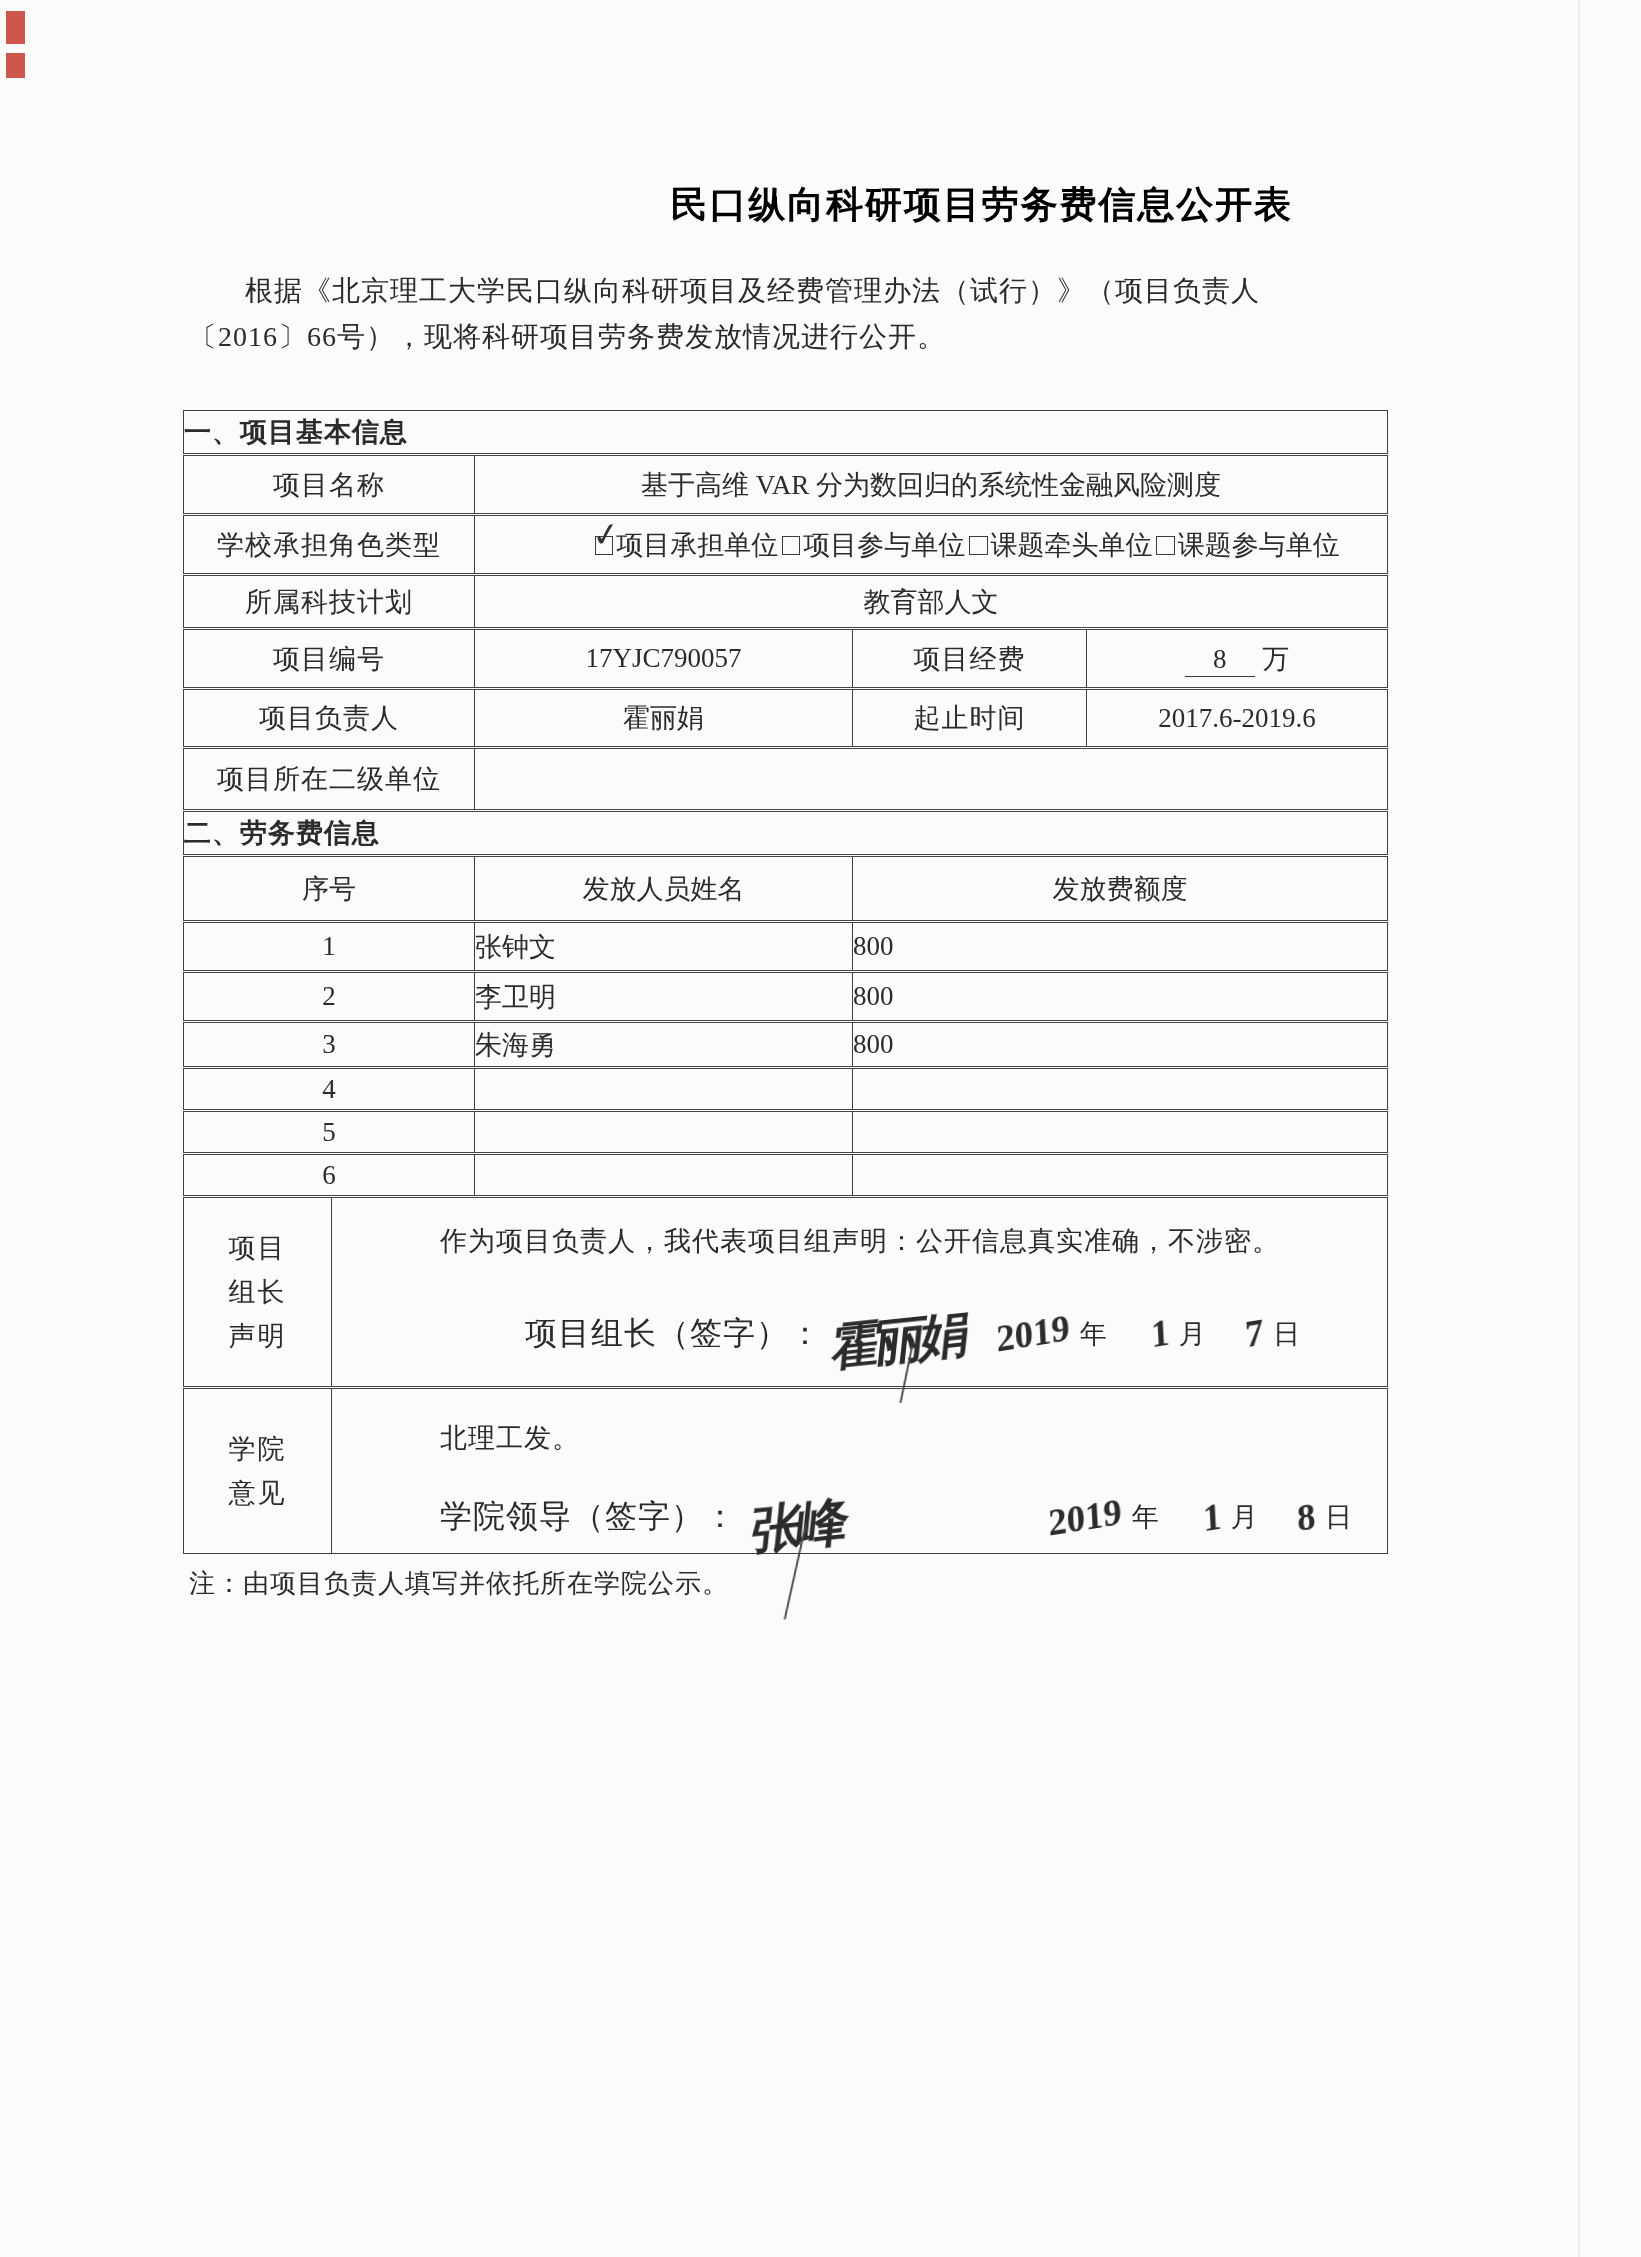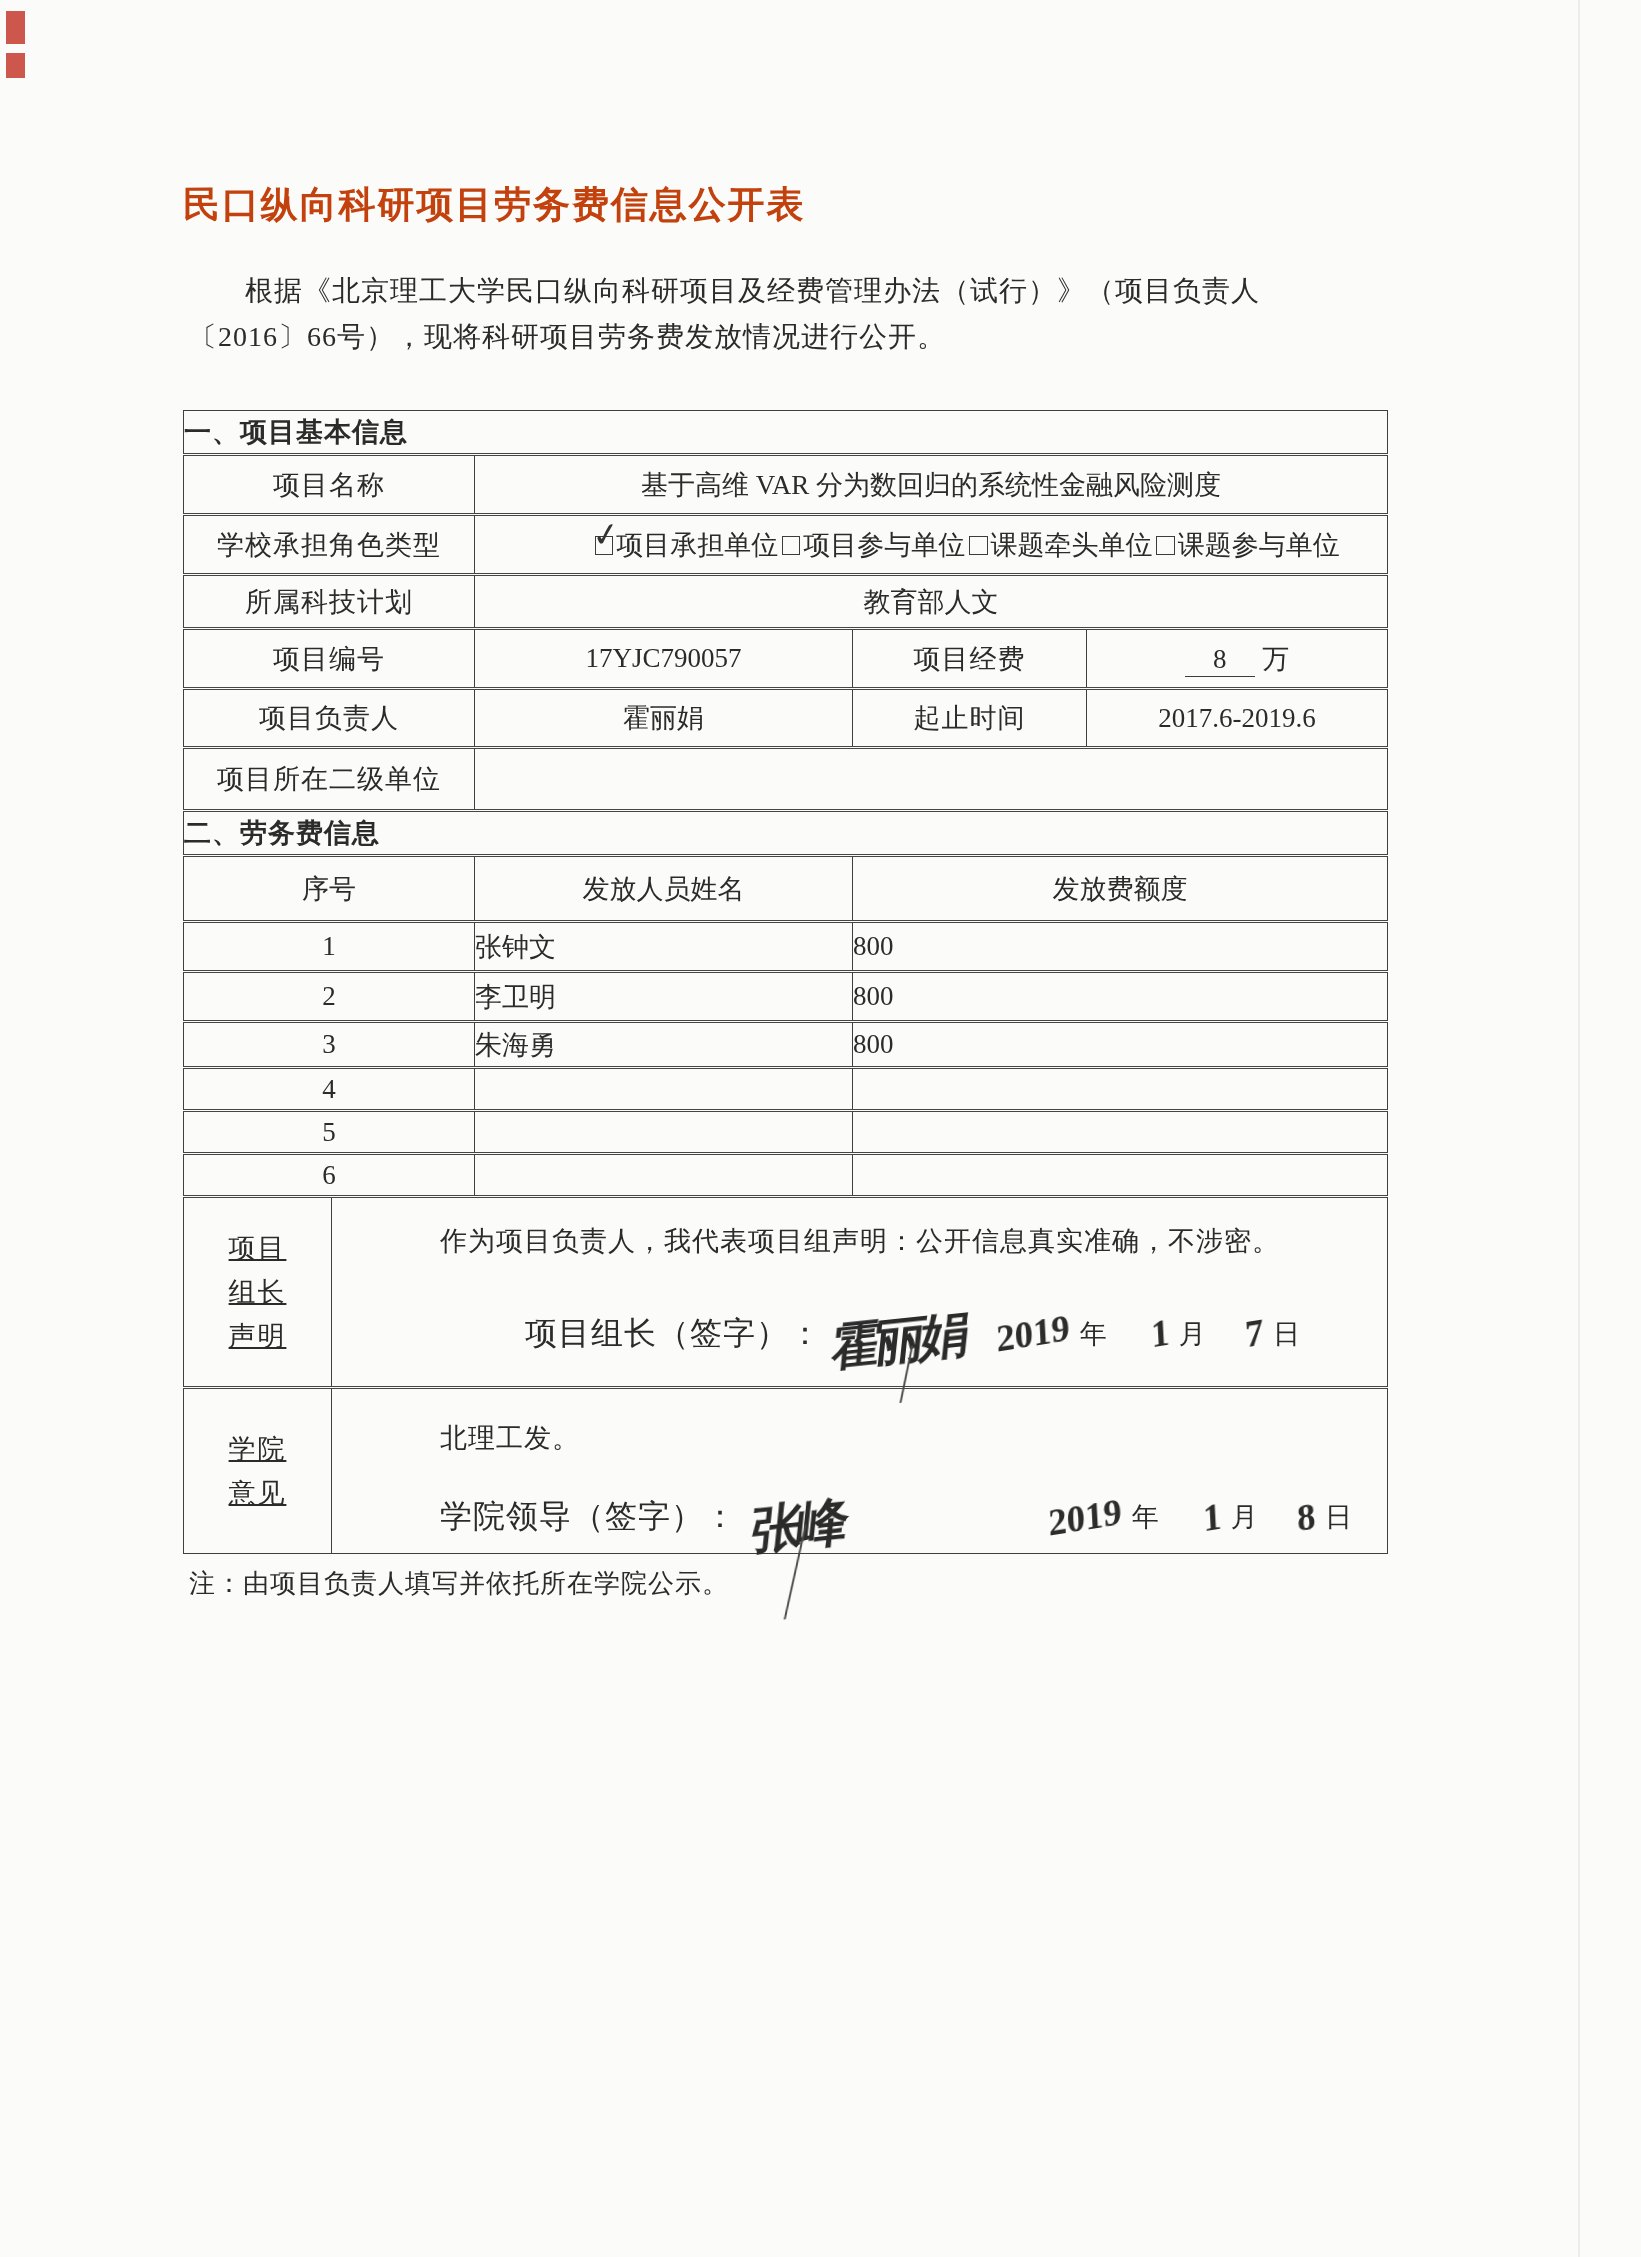--- a/index.html
+++ b/index.html
@@ -12,21 +12,21 @@
     overflow:hidden;
   }
   .page{position:absolute;inset:0;}
   .redmark{position:absolute;background:#c43a2e;opacity:.85;}
   .redmark.m1{left:5.8px;top:10.6px;width:19.3px;height:33px;}
   .redmark.m2{left:5.8px;top:53px;width:19.3px;height:25px;}
   .scan-edge{position:absolute;left:1578px;top:0;width:1.9px;height:100%;background:rgba(110,110,110,.10);}
 
   .title{
     position:absolute;left:183px;top:180px;width:1110px;
-    text-align:left;font-size:37px;font-weight:bold;color:#c2410c;
+    text-align:right;font-size:37px;font-weight:bold;color:#000000;
     letter-spacing:1.9px;
   }
   .intro{
     position:absolute;left:189px;top:268px;width:1120px;
     font-size:28px;line-height:46px;color:#2b2b2b;letter-spacing:1px;
   }
   .intro .l1{text-indent:56px;display:block;}
   .intro .l2{display:block;}
 
   table.form{
@@ -55,21 +55,21 @@
       vertical-align:-1px;margin:0 2.9px 0 3.9px;position:relative;}
   .cb .tick{
     position:absolute;left:-3.9px;top:-19.3px;font-size:33px;color:#333;
     transform:rotate(-8deg);display:none;line-height:33px;
     font-family:"DejaVu Sans",sans-serif;
   }
   .uline{display:inline-block;min-width:62px;text-align:center;
          border-bottom:1.9px solid #3c3c3c;padding:0 3.9px 1px 3.9px;}
   .unit-sp{margin-left:7.7px;}
 
-  .block{display:flex;align-items:stretch;height:100%;text-decoration:underline;}
+  .block{display:flex;align-items:stretch;height:100%;}
   .block .side{
     width:147px;flex:0 0 147px;border-right:1.9px solid #3f3f3f;
     display:flex;flex-direction:column;justify-content:center;align-items:center;
     font-size:27px;line-height:44px;letter-spacing:1.9px;
   }
   .block .content{flex:1;position:relative;}
   .stmt{position:absolute;left:108px;top:25px;font-size:27px;letter-spacing:1px;}
   .sign-row{position:absolute;left:0;right:0;display:flex;align-items:center;}
   .sign-row .slabel{font-size:32px;letter-spacing:1px;}
   .sig{

